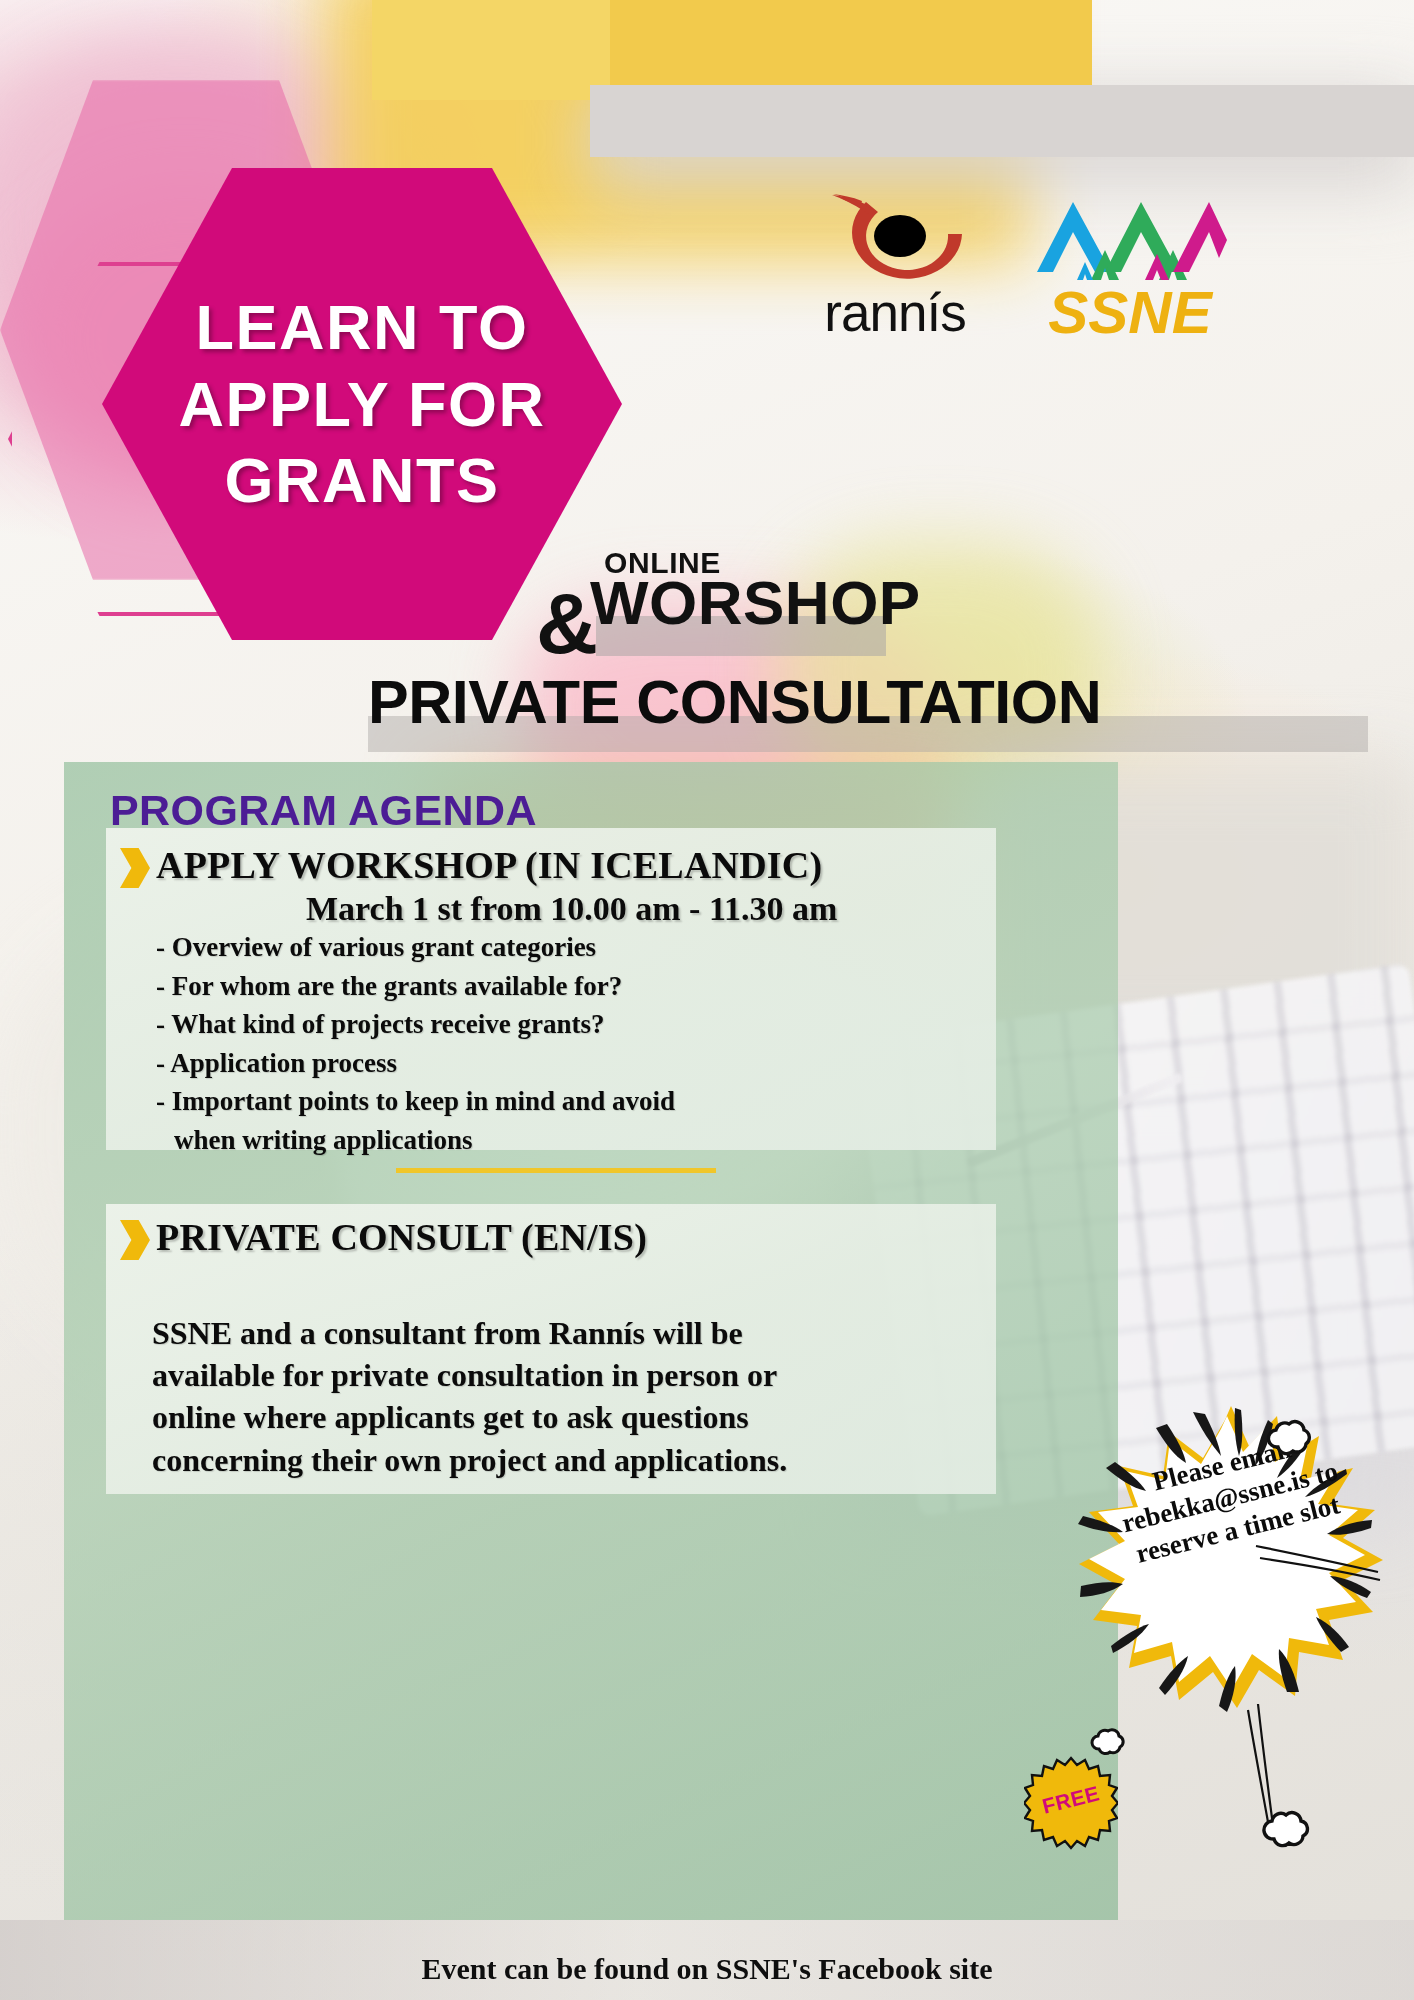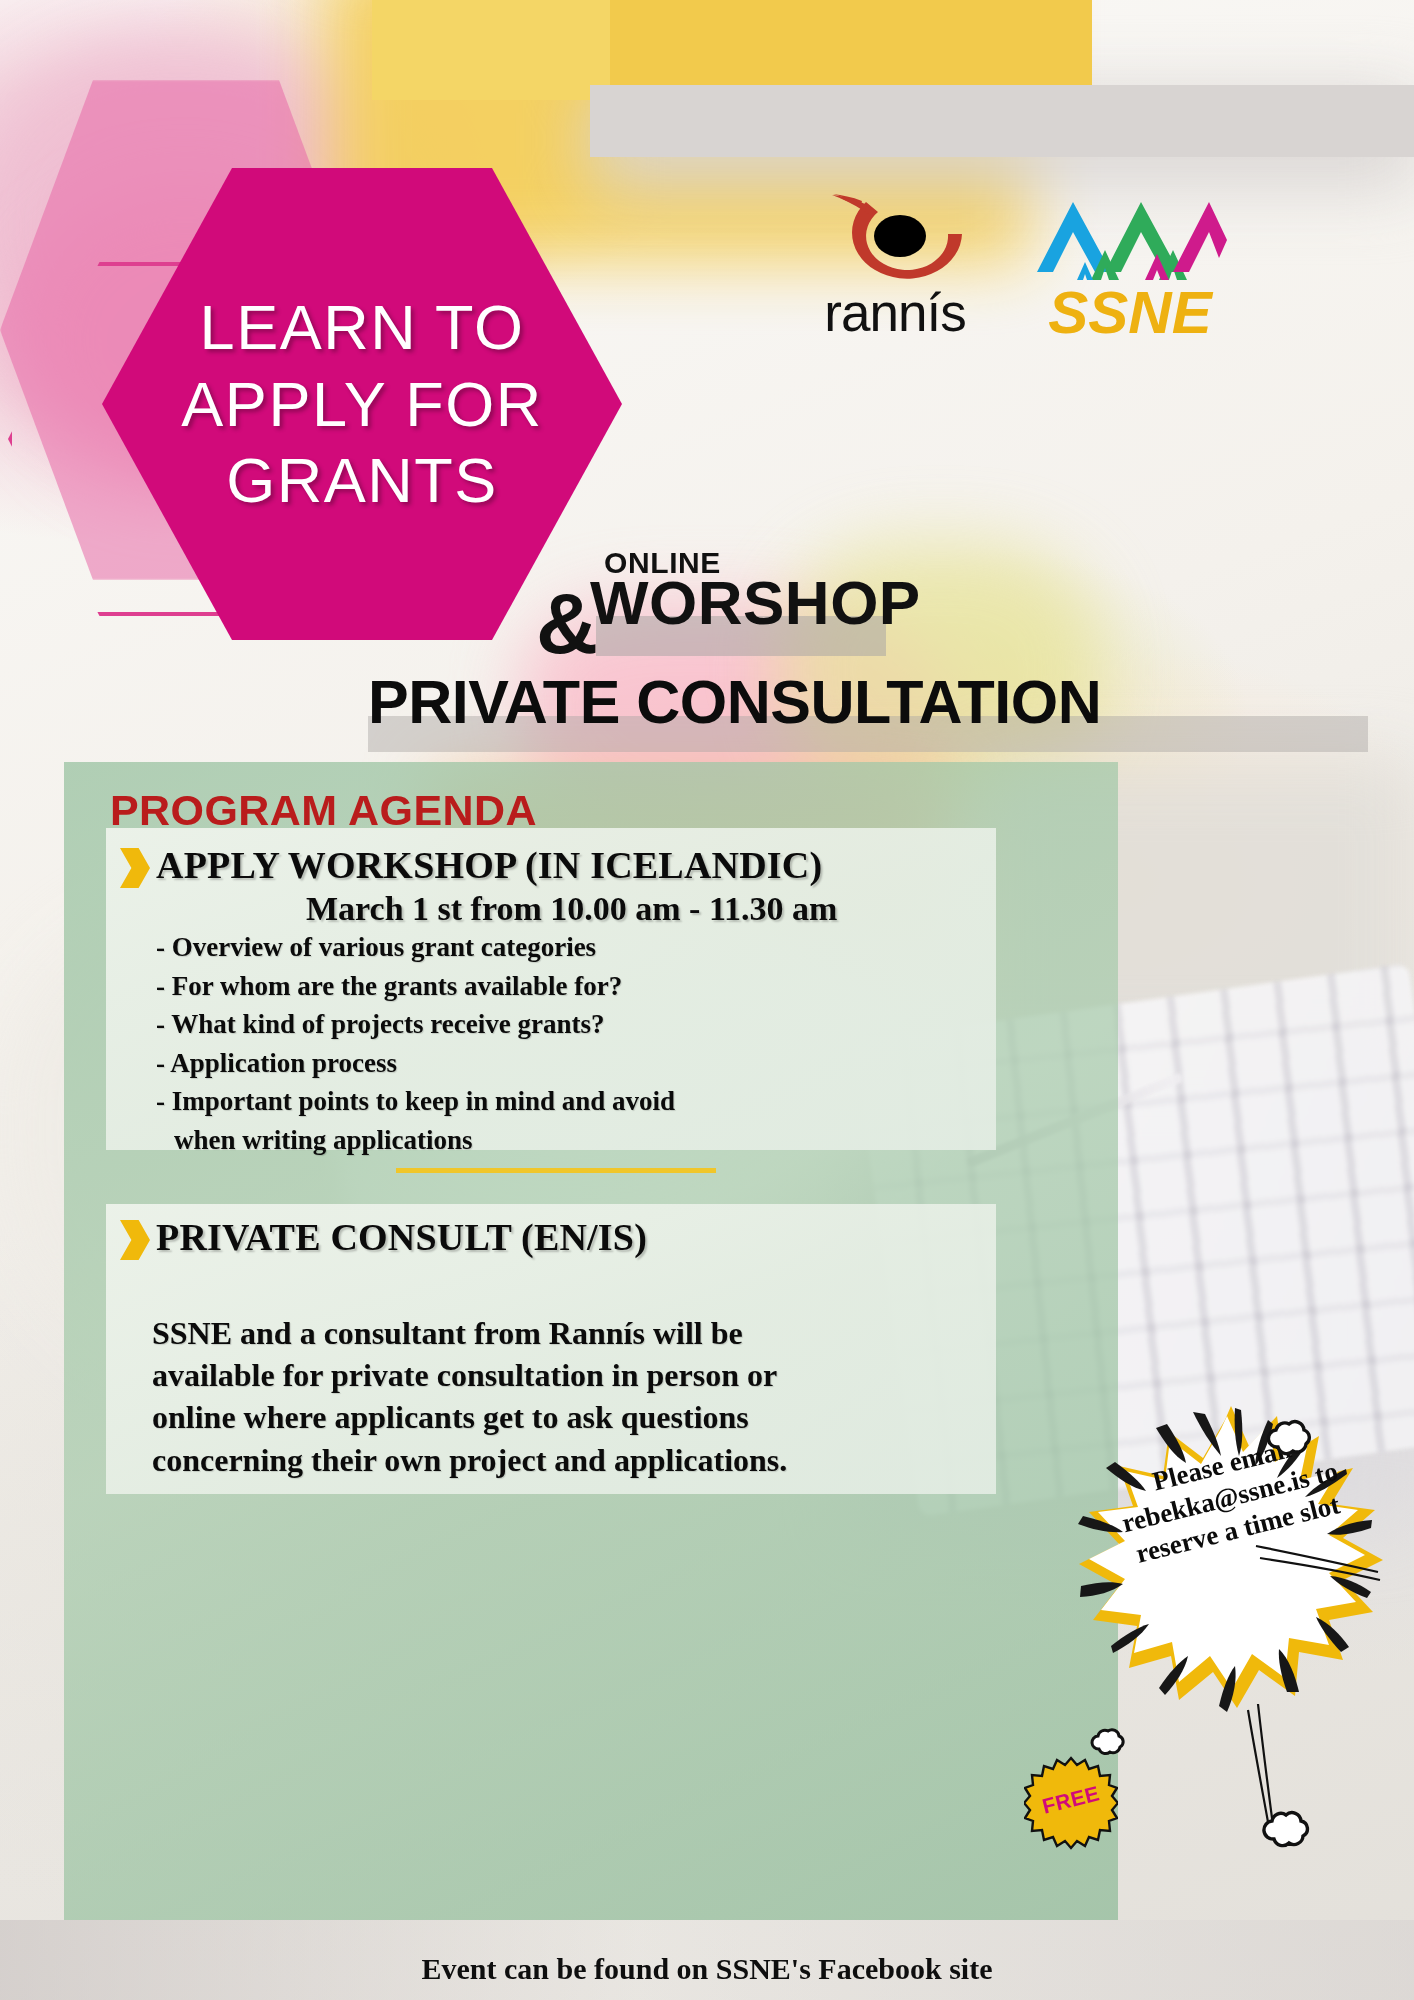--- a/index.html
+++ b/index.html
@@ -77,21 +77,21 @@
     filter:blur(1px);
   }
   .hex-main{
     left:102px;top:168px;width:520px;height:472px;
     background:#d10a7a;
     clip-path:polygon(25% 0%,75% 0%,100% 50%,75% 100%,25% 100%,0% 50%);
   }
   .hex-title{
     position:absolute;left:102px;top:168px;width:520px;height:472px;
     display:flex;flex-direction:column;align-items:center;justify-content:center;
-    color:#fff;font-weight:400;font-size:63px;line-height:1.22;
+    color:#fff;font-weight:700;font-size:63px;line-height:1.22;
     letter-spacing:1.5px;text-align:center;
     text-shadow:3px 3px 4px rgba(0,0,0,.3);
     font-family:"Liberation Sans",sans-serif;
   }
 
   
   .logos{position:absolute;left:790px;top:174px;width:470px;height:170px;}
   .logo-rannis{position:absolute;left:0;top:0;width:210px;height:170px;}
   .rannis-mark{position:absolute;left:22px;top:0;width:160px;height:112px;}
   .rannis-text{position:absolute;left:0;top:108px;width:210px;text-align:center;
@@ -120,21 +120,21 @@
   .pc-band{position:absolute;left:0;top:44px;width:1000px;height:36px;background:rgba(170,166,164,.45);}
   .pc{position:relative;font-size:61px;font-weight:800;color:#0c0c0c;letter-spacing:-.5px;line-height:1;}
 
   
   .agenda{
     position:absolute;left:64px;top:762px;width:1054px;height:1158px;
     background:linear-gradient(155deg, rgba(157,196,164,.78) 0%, rgba(168,203,172,.72) 45%, rgba(150,190,158,.80) 100%);
   }
   .agenda-title{
     position:absolute;left:110px;top:786px;
-    font-size:43px;font-weight:800;color:#b91c1c;letter-spacing:.4px;
+    font-size:43px;font-weight:800;color:#4c1d95;letter-spacing:.4px;
   }
 
   .card{
     position:absolute;
     background:linear-gradient(160deg, rgba(241,245,238,.90) 0%, rgba(233,240,231,.88) 55%, rgba(228,237,228,.90) 100%);
   }
   .card1{left:106px;top:828px;width:890px;height:322px;}
   .card2{left:106px;top:1204px;width:890px;height:290px;}
 
   

